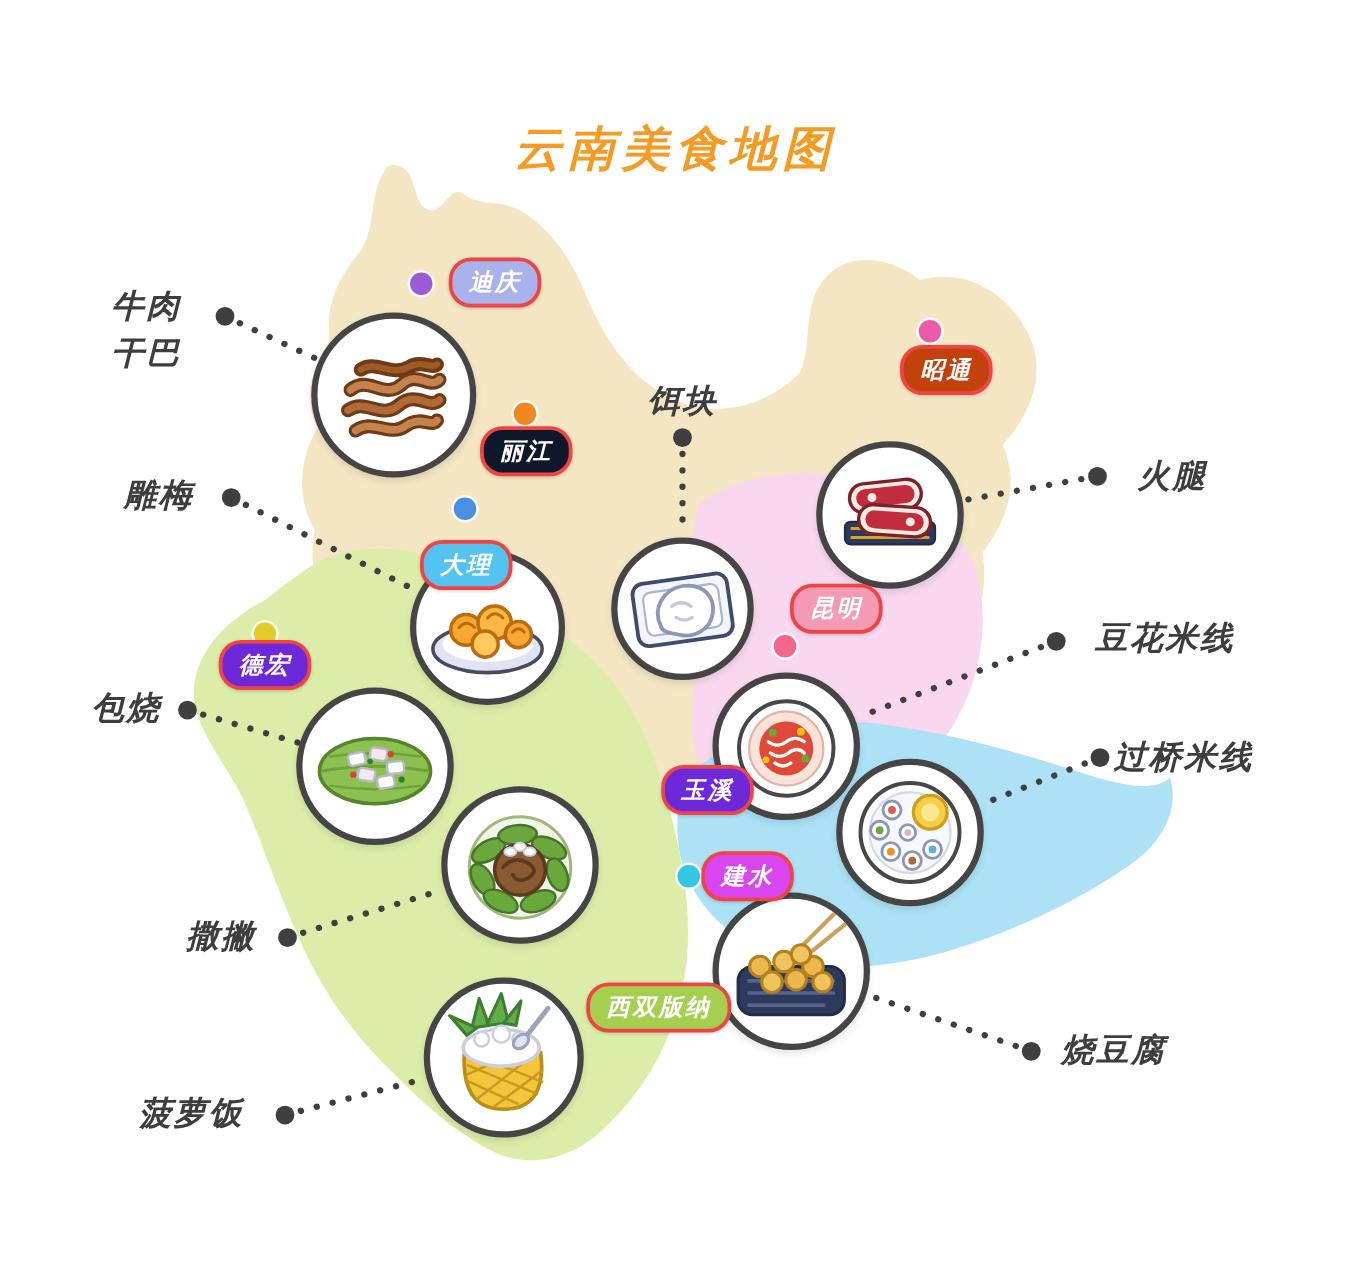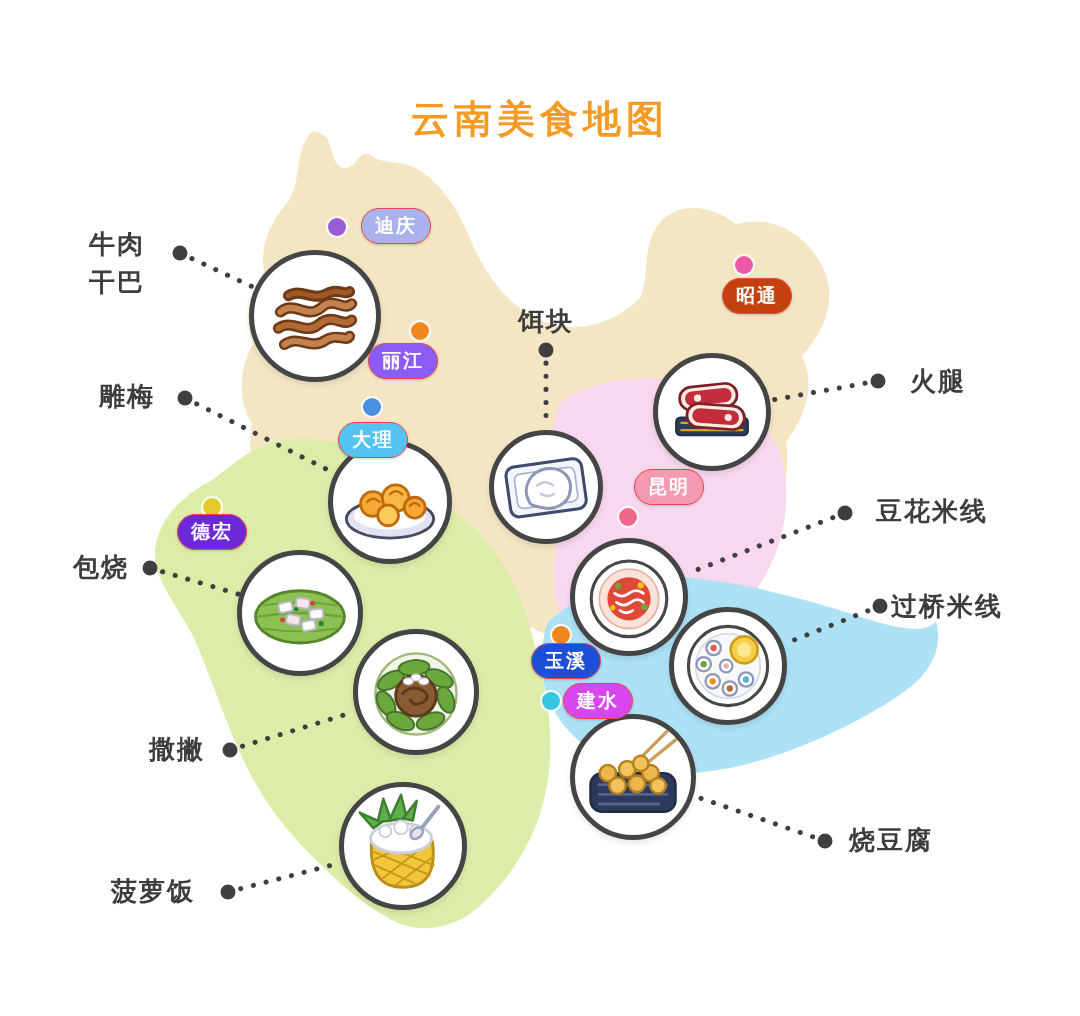--- a/index.html
+++ b/index.html
@@ -1,31 +1,31 @@
 <!DOCTYPE html>
 <html><head>
 <meta charset="utf-8">
 <style>
   * { margin:0; padding:0; box-sizing:border-box; }
   html,body { background:#ffffff; }
   body { font-family:"Liberation Sans","DejaVu Sans",sans-serif; }
-  .stage { position:relative; width:1080px; height:1016px; background:#ffffff; overflow:hidden; }
+  .stage { position:relative; width:1080px; height:1016px; background:#ffffff; overflow:hidden;font-style:italic; }
   .map-svg { position:absolute; left:0; top:0; z-index:1; }
   .title { position:absolute; top:94px; left:0; right:0; text-align:center;
            font-size:38px; font-weight:bold; color:#F59A23; letter-spacing:5px; z-index:6; }
   .food-circle { position:absolute; border-radius:50%; background:#ffffff;
                  border:5px solid #454545; z-index:2; box-shadow:0 3px 6px rgba(0,0,0,.10); }
   .food-circle svg { width:100%; height:100%; display:block; border-radius:50%; }
   .food-label { position:absolute; transform:translate(-50%,-50%); font-size:26px; font-weight:bold;
                 color:#3D3D3D; white-space:nowrap; z-index:3; letter-spacing:2px; text-align:left; }
   .food-label .ln { line-height:1.45; }
   .city-dot { position:absolute; width:18px; height:18px; border-radius:50%; z-index:5;
               box-shadow:0 0 0 2px rgba(255,255,255,.85); }
   .city-pill { position:absolute; transform:translate(-50%,-50%); color:#ffffff; font-size:19px;
-               font-weight:bold; padding:4px 13px; border-radius:18px; border:1px solid #ef4444;
+               font-weight:bold; padding:4px 13px; border-radius:18px; border:3px solid #ef4444;
                white-space:nowrap; z-index:5; box-shadow:0 1px 3px rgba(0,0,0,.18); letter-spacing:2px; }
 </style>
 </head>
 <body>
 
 <div class="stage">
 
   <svg class="map-svg" width="1080" height="1016" viewBox="0 0 1080 1016">
 
     <path fill="#F4E6C3" d="
@@ -287,21 +287,22 @@
   <span class="city-dot" style="left:328px;top:218px;background:#9A5BD6"></span>
   <span class="city-dot" style="left:411px;top:322px;background:#F0881F"></span>
   <span class="city-dot" style="left:363px;top:398px;background:#4A90E2"></span>
   <span class="city-dot" style="left:735px;top:256px;background:#EF5AA8"></span>
   <span class="city-dot" style="left:619px;top:508px;background:#F3688A"></span>
   <span class="city-dot" style="left:203px;top:498px;background:#E3CB2A"></span>
   <span class="city-dot" style="left:552px;top:626px;background:#F0881F"></span>
   <span class="city-dot" style="left:542px;top:692px;background:#35C5E5"></span>
 
   <span class="city-pill" style="left:396px;top:226px;background:#A9B2EA">迪庆</span>
-  <span class="city-pill" style="left:403px;top:361px;background:#8b5cf6">丽江</span>
-  <span class="city-pill" style="left:373px;top:440px;background:#54C3F1">大理</span>
+  <span class="city-pill" style="left:421px;top:361px;background:#0f172a">丽江</span>
+  <span class="city-pill" style="left:373px;top:452px;background:#54C3F1">大理</span>
   <span class="city-pill" style="left:757px;top:296px;background:#c2410c">昭通</span>
   <span class="city-pill" style="left:669px;top:487px;background:#F49AB2">昆明</span>
   <span class="city-pill" style="left:212px;top:532px;background:#6d28d9">德宏</span>
-  <span class="city-pill" style="left:566px;top:661px;background:#1d4ed8">玉溪</span>
+  <span class="city-pill" style="left:566px;top:632px;background:#6d28d9">玉溪</span>
   <span class="city-pill" style="left:598px;top:701px;background:#d946ef">建水</span>
+  <span class="city-pill" style="left:527px;top:806px;background:#A6CF4F">西双版纳</span>
 
 </div>
 
 </body></html>

